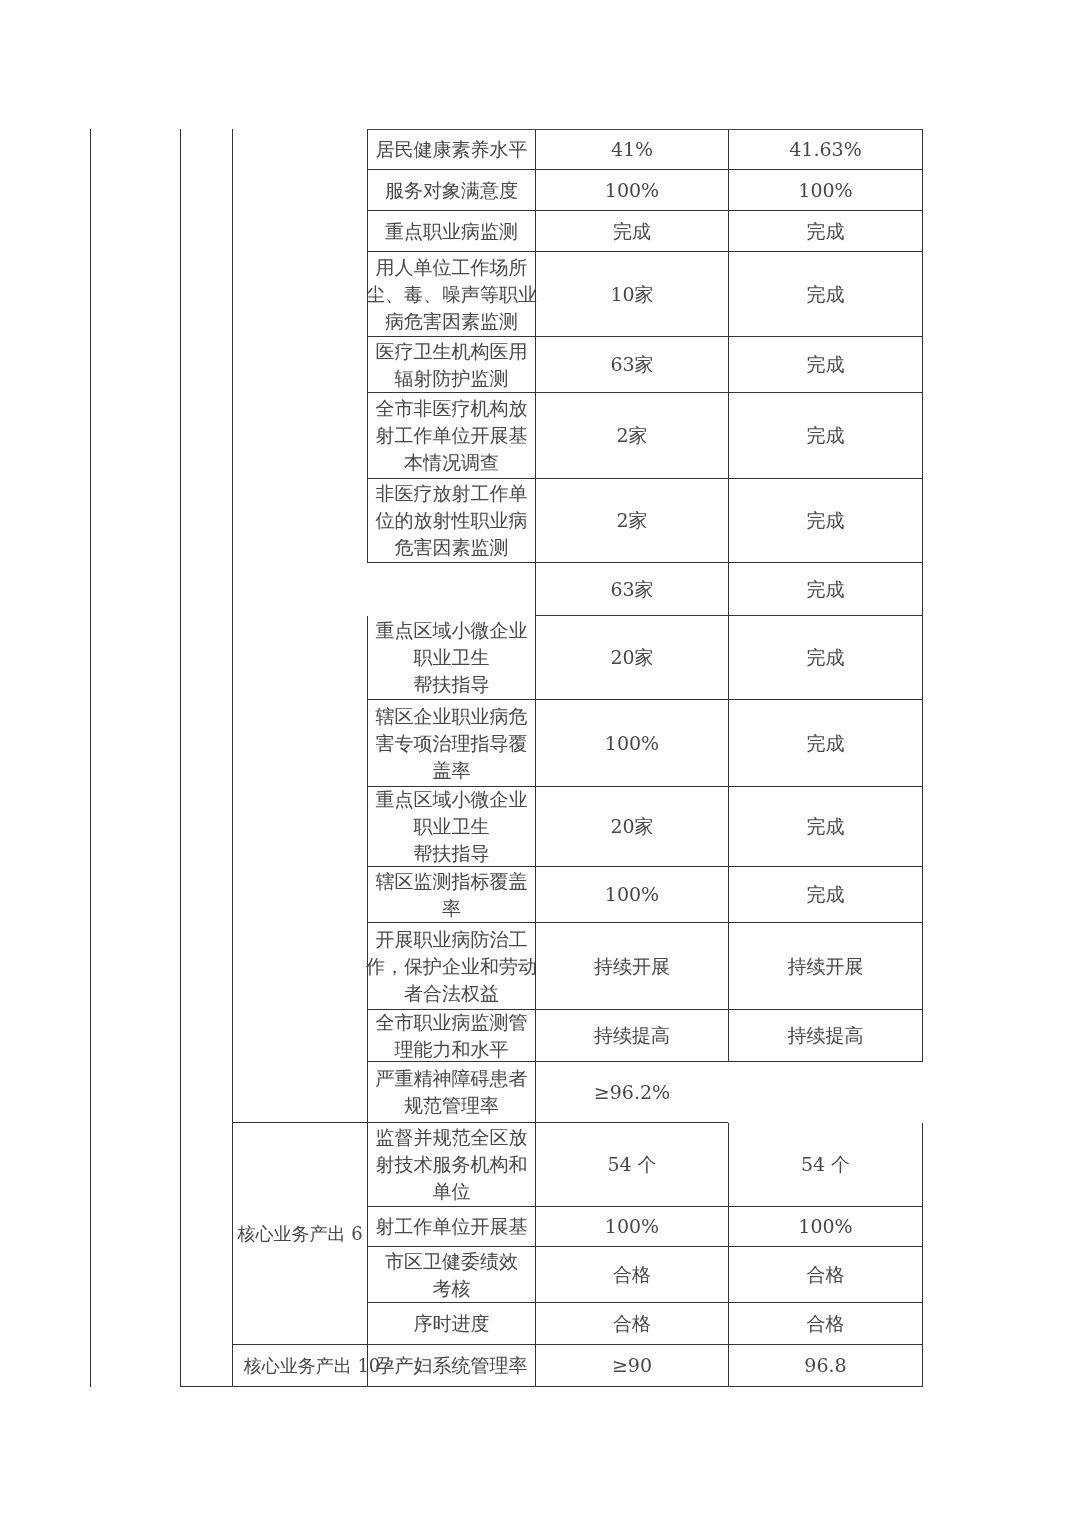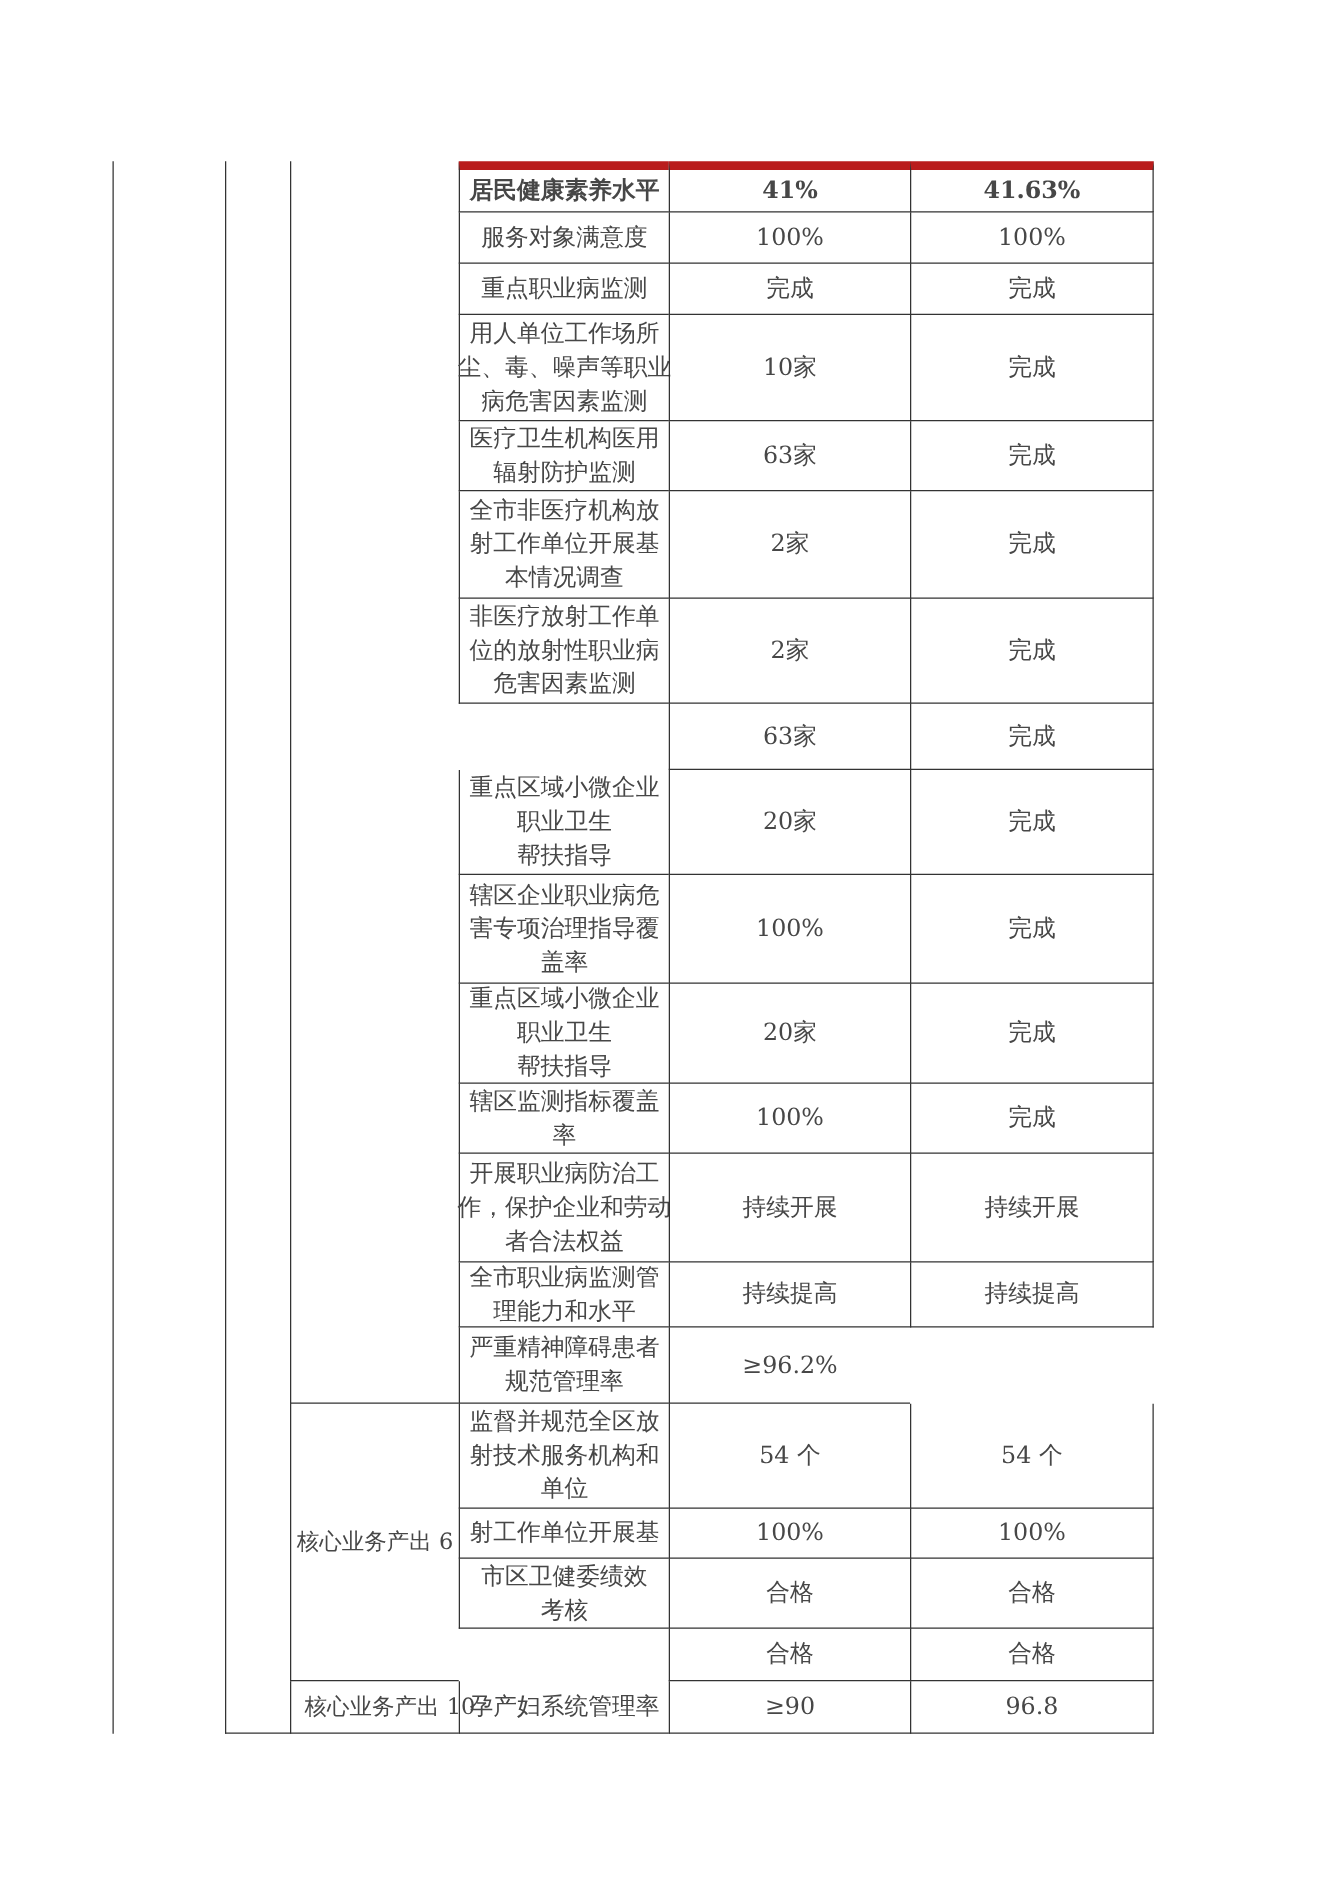--- a/index.html
+++ b/index.html
@@ -36,21 +36,21 @@
     justify-content: center;
     text-align: center;
     white-space: pre;
     font-size: 19px;
     line-height: 27px;
     border-left: 1px solid #333333;
     border-bottom: 1px solid #333333;
     overflow: visible;
   }
   .no-bottom { border-bottom: none; }
-  .top { border-top: 7px solid #b91c1c; font-weight: bold; }
+  .top { border-top: 1px solid #b91c1c; }
   .right { border-right: 1px solid #333333; }
   .label-cell { font-size: 18px; }
   
   .cA  { grid-area: 1 / 1 / 21 / 2; }
   .cB  { grid-area: 1 / 2 / 21 / 3; }
   .cC1 { grid-area: 1 / 3 / 16 / 4; }
   .cC2 { grid-area: 16 / 3 / 20 / 4; }
   .cC3 { grid-area: 20 / 3 / 21 / 4; padding-left: 24px; }
 </style>
 </head>
@@ -149,20 +149,21 @@
 
     <div class="cell" style="grid-area:17/4">射工作单位开展基</div>
     <div class="cell" style="grid-area:17/5">100%</div>
     <div class="cell right" style="grid-area:17/6">100%</div>
 
     <div class="cell" style="grid-area:18/4">市区卫健委绩效
 考核</div>
     <div class="cell" style="grid-area:18/5">合格</div>
     <div class="cell right" style="grid-area:18/6">合格</div>
 
+    <div class="cell" style="grid-area:19/4">序时进度</div>
     <div class="cell" style="grid-area:19/5">合格</div>
     <div class="cell right" style="grid-area:19/6">合格</div>
 
     <div class="cell" style="grid-area:20/4">孕产妇系统管理率</div>
     <div class="cell" style="grid-area:20/5">≥90</div>
     <div class="cell right" style="grid-area:20/6">96.8</div>
 
   </div>
 </div>
 

